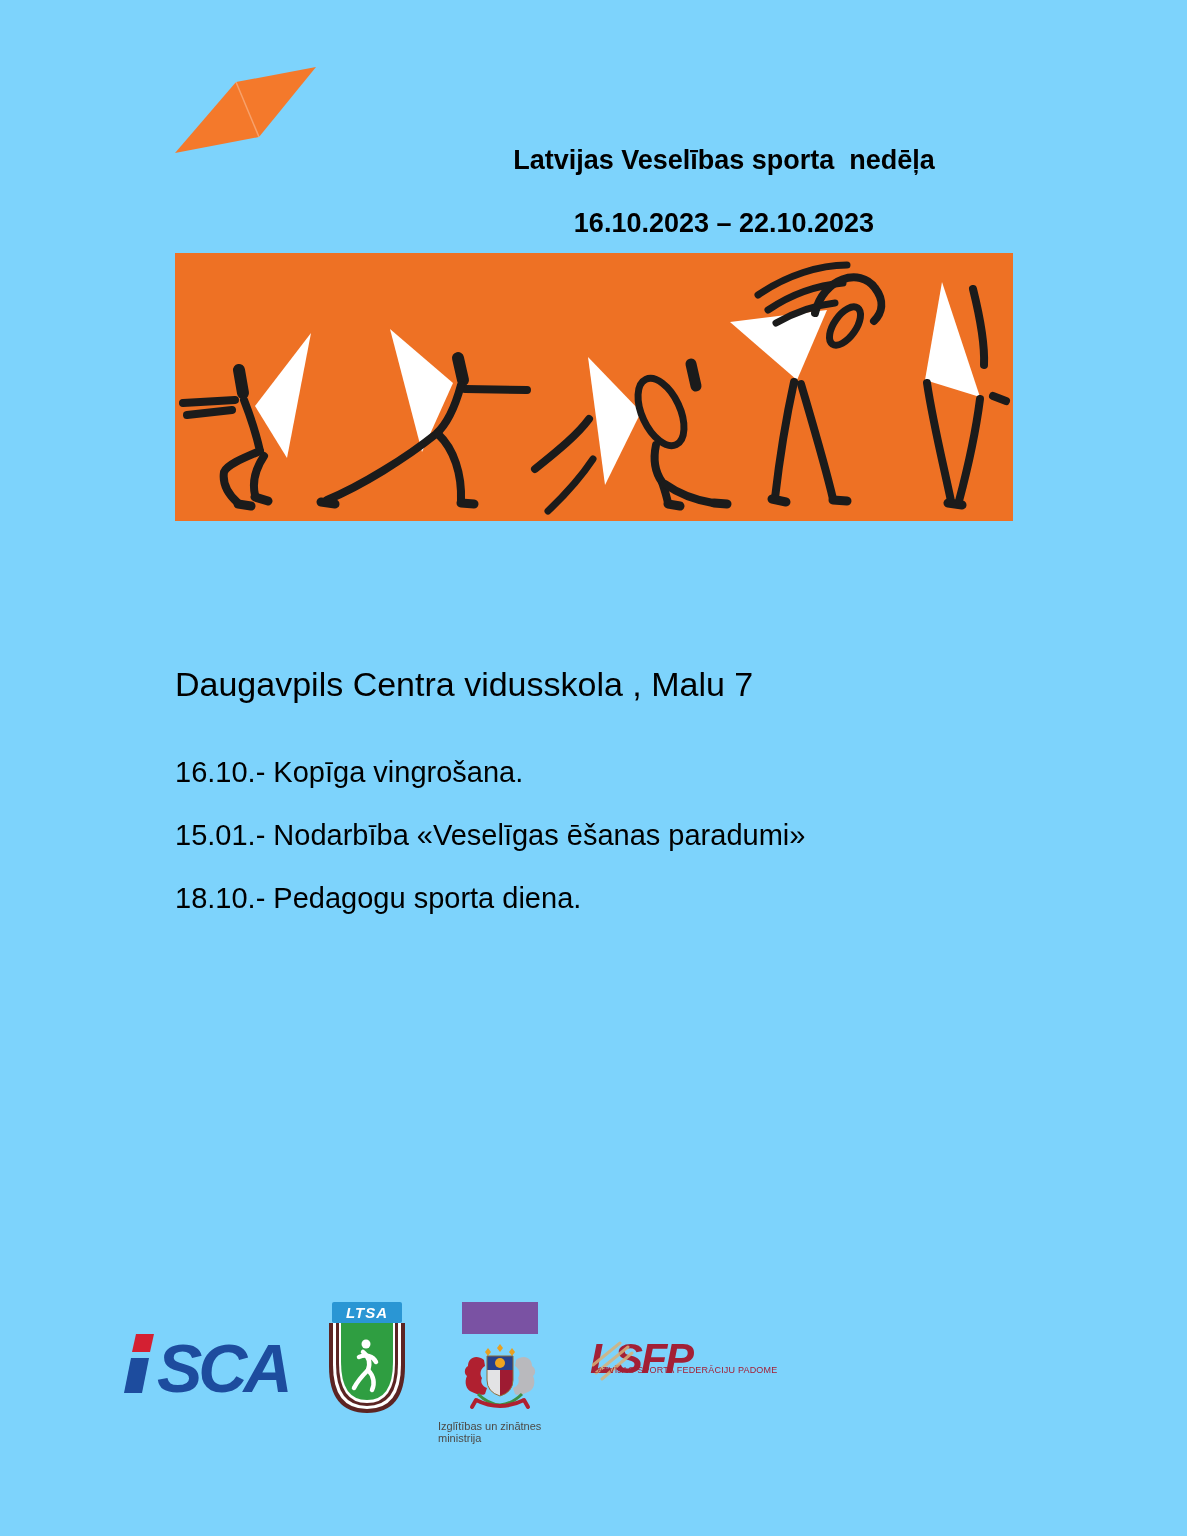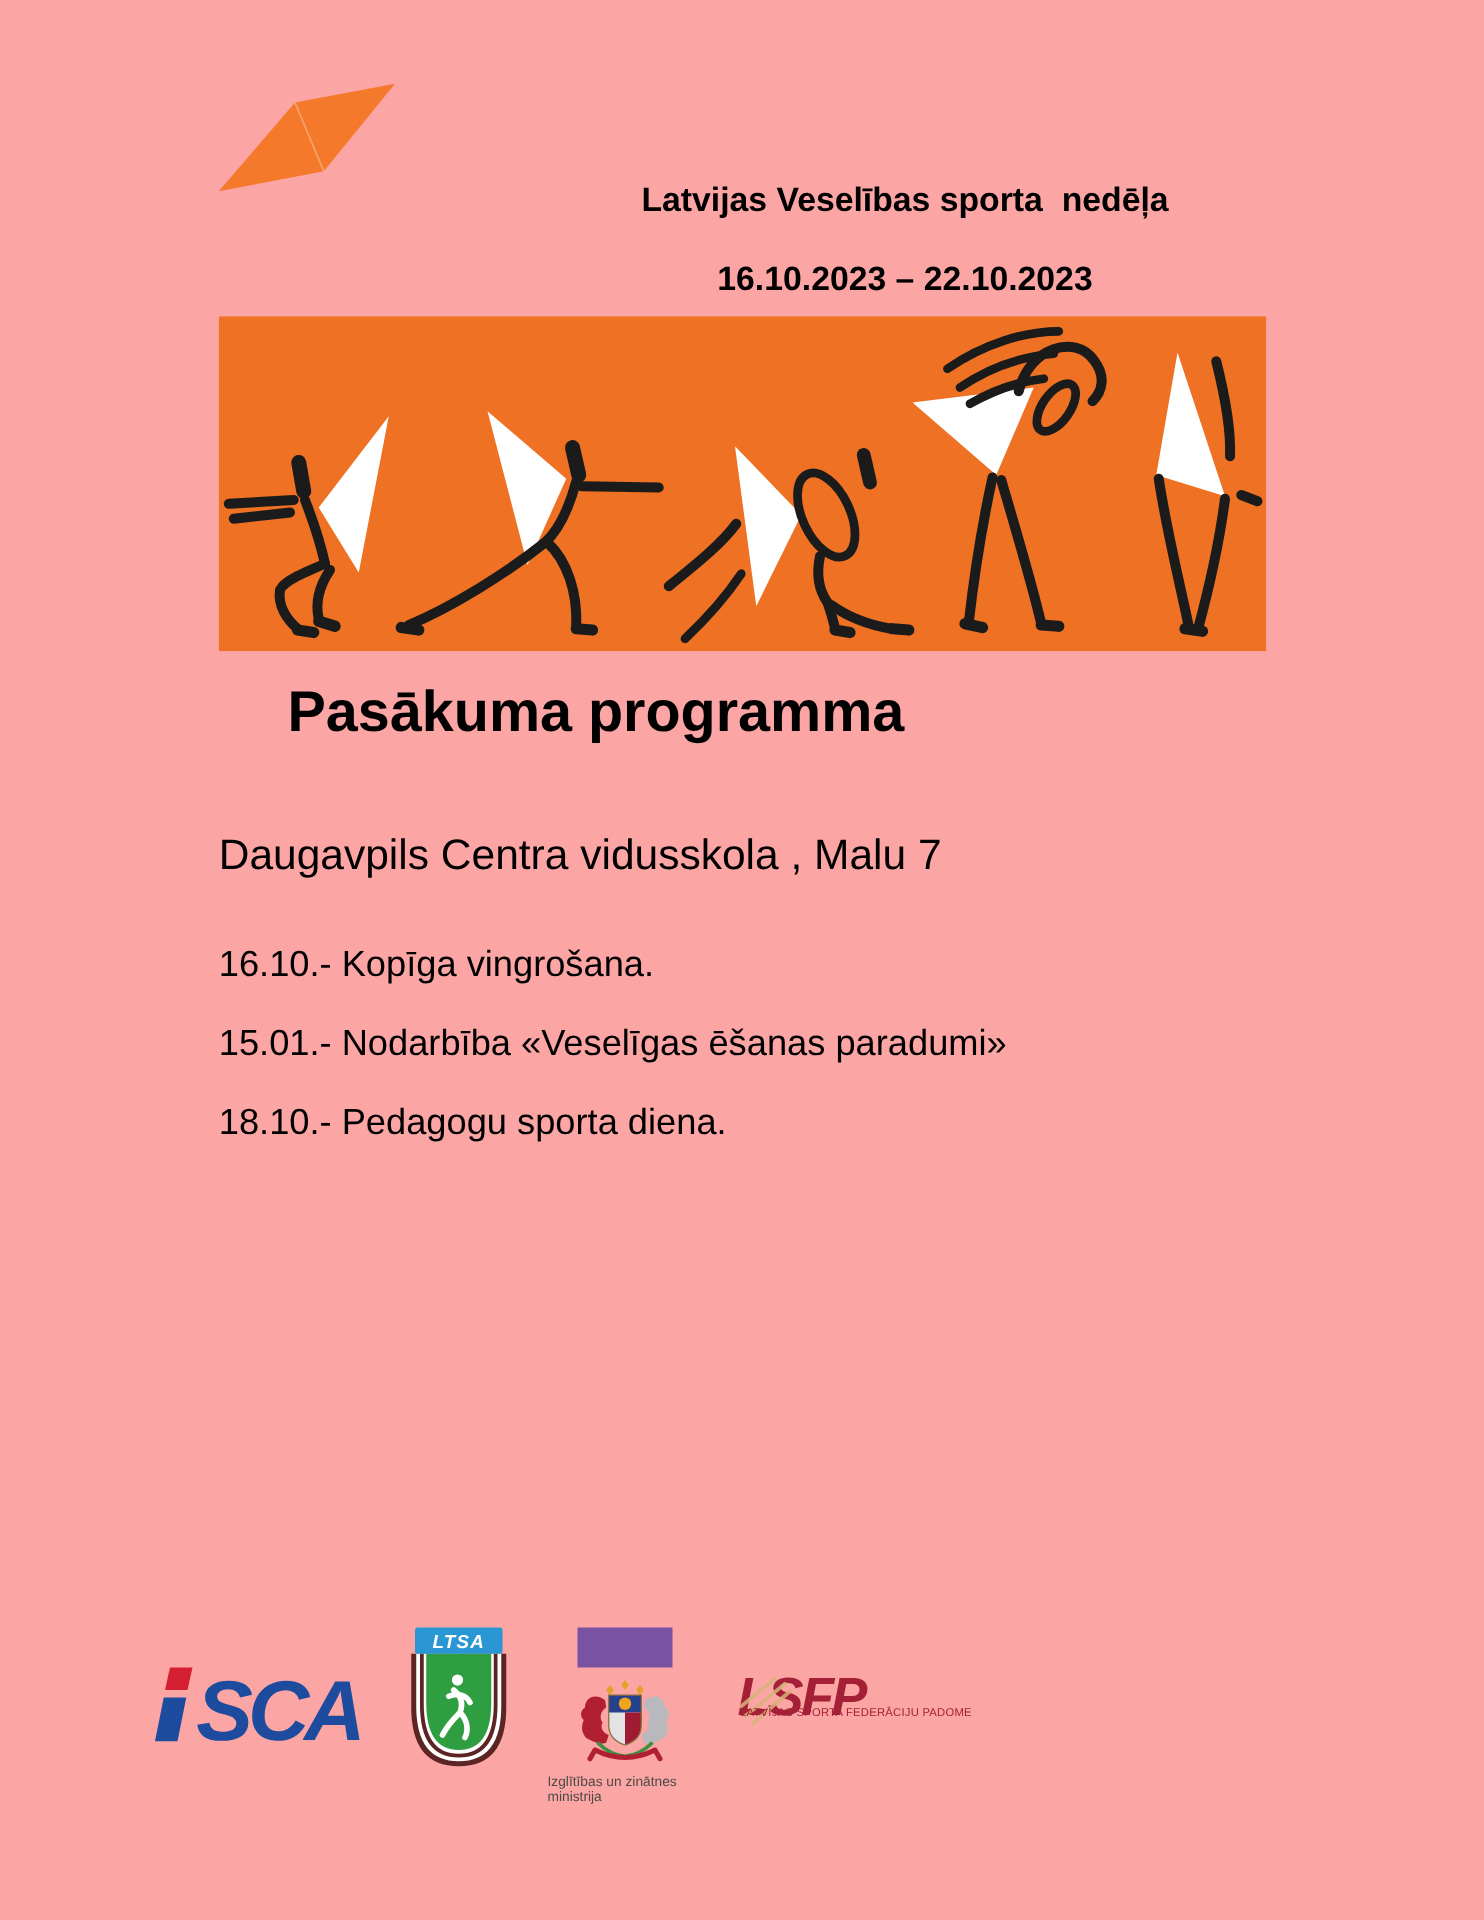--- a/index.html
+++ b/index.html
@@ -1,19 +1,19 @@
 <!DOCTYPE html>
 <html><head>
 <meta charset="utf-8">
 <style>
   html,body { margin:0; padding:0; background:#ffffff; }
   .page {
     position:relative;
     width:1187px; height:1536px;
-    background:#fca5a5;
+    background:#7dd3fc;
     font-family:"Liberation Sans", sans-serif;
     color:#000;
     overflow:hidden;
   }
   .abs { position:absolute; }
 
   
   .hdr-block { left:424px; top:144px; width:600px; text-align:center; font-weight:bold; }
   .hdr-line1 { font-size:27px; white-space:pre; line-height:32px; }
   .hdr-line2 { font-size:27px; margin-top:32px; }
@@ -112,21 +112,20 @@
       <g>
         <path d="M798,36 C804,60 810,90 809,112"></path>
         <path d="M818,143 L831,148"></path>
         <path d="M752,130 C758,170 768,210 776,248"></path>
         <path d="M773,250 L787,252" stroke-width="9"></path>
         <path d="M805,146 C800,185 792,218 784,248"></path>
       </g>
     </g>
   </svg>
 
-  <div class="abs doc-title">Pasākuma programma</div>
   <div class="abs venue">Daugavpils Centra vidusskola , Malu 7</div>
   <div class="abs schedule">
     <div class="schedule-item">16.10.- Kopīga vingrošana.</div>
     <div class="schedule-item">15.01.- Nodarbība «Veselīgas ēšanas paradumi»</div>
     <div class="schedule-item">18.10.- Pedagogu sporta diena.</div>
   </div>
 
   <svg class="abs isca" viewBox="0 0 175 70">
     <polygon points="15,8 33,8 29,26 11,26" fill="#d42032"></polygon>
     <polygon points="10,32 28,32 21,67 3,67" fill="#1d4c9e"></polygon>

